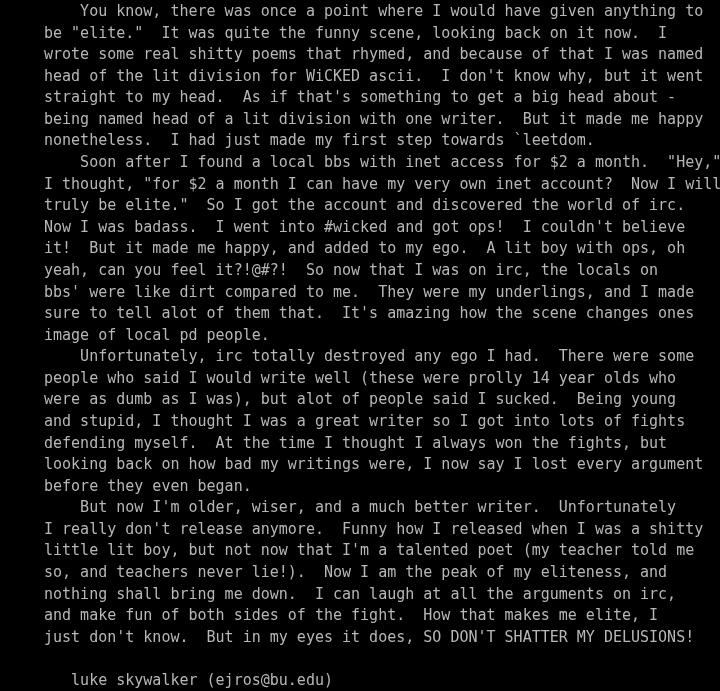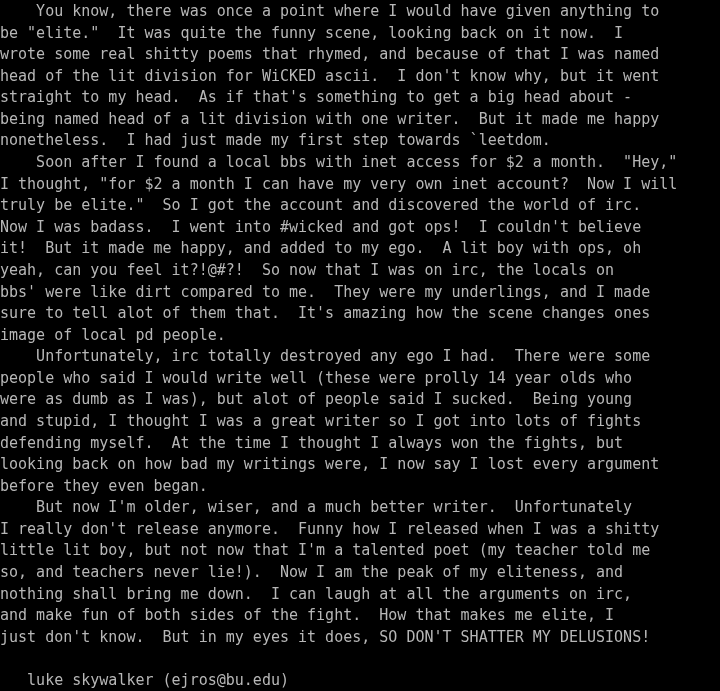--- a/index.html
+++ b/index.html
@@ -18,20 +18,21 @@
     background: #000000;
     box-sizing: border-box;
   }
   .terminal-text {
     font-family: "DejaVu Sans Mono", monospace;
     font-size: 15px;
     line-height: 21.59px;
     white-space: pre;
     padding-top: 1px;
     letter-spacing: 0px;
+    margin-left: 44px;
   }
   .line {
     height: 21.59px;
   }
 </style>
 </head>
 <body style="background: rgb(0, 0, 0);">
 
 <div class="screen" style="background: rgb(0, 0, 0);">
   <div class="terminal-text" style="color: rgb(183, 183, 183);"><div class="line">    You know, there was once a point where I would have given anything to</div><div class="line">be "elite."  It was quite the funny scene, looking back on it now.  I</div><div class="line">wrote some real shitty poems that rhymed, and because of that I was named</div><div class="line">head of the lit division for WiCKED ascii.  I don't know why, but it went</div><div class="line">straight to my head.  As if that's something to get a big head about -</div><div class="line">being named head of a lit division with one writer.  But it made me happy</div><div class="line">nonetheless.  I had just made my first step towards `leetdom.</div><div class="line">    Soon after I found a local bbs with inet access for $2 a month.  "Hey,"</div><div class="line">I thought, "for $2 a month I can have my very own inet account?  Now I will</div><div class="line">truly be elite."  So I got the account and discovered the world of irc.</div><div class="line">Now I was badass.  I went into #wicked and got ops!  I couldn't believe</div><div class="line">it!  But it made me happy, and added to my ego.  A lit boy with ops, oh</div><div class="line">yeah, can you feel it?!@#?!  So now that I was on irc, the locals on</div><div class="line">bbs' were like dirt compared to me.  They were my underlings, and I made</div><div class="line">sure to tell alot of them that.  It's amazing how the scene changes ones</div><div class="line">image of local pd people.</div><div class="line">    Unfortunately, irc totally destroyed any ego I had.  There were some</div><div class="line">people who said I would write well (these were prolly 14 year olds who</div><div class="line">were as dumb as I was), but alot of people said I sucked.  Being young</div><div class="line">and stupid, I thought I was a great writer so I got into lots of fights</div><div class="line">defending myself.  At the time I thought I always won the fights, but</div><div class="line">looking back on how bad my writings were, I now say I lost every argument</div><div class="line">before they even began.</div><div class="line">    But now I'm older, wiser, and a much better writer.  Unfortunately</div><div class="line">I really don't release anymore.  Funny how I released when I was a shitty</div><div class="line">little lit boy, but not now that I'm a talented poet (my teacher told me</div><div class="line">so, and teachers never lie!).  Now I am the peak of my eliteness, and</div><div class="line">nothing shall bring me down.  I can laugh at all the arguments on irc,</div><div class="line">and make fun of both sides of the fight.  How that makes me elite, I</div><div class="line">just don't know.  But in my eyes it does, SO DON'T SHATTER MY DELUSIONS!</div><div class="line"> </div><div class="line">   luke skywalker (ejros@bu.edu)</div></div>

